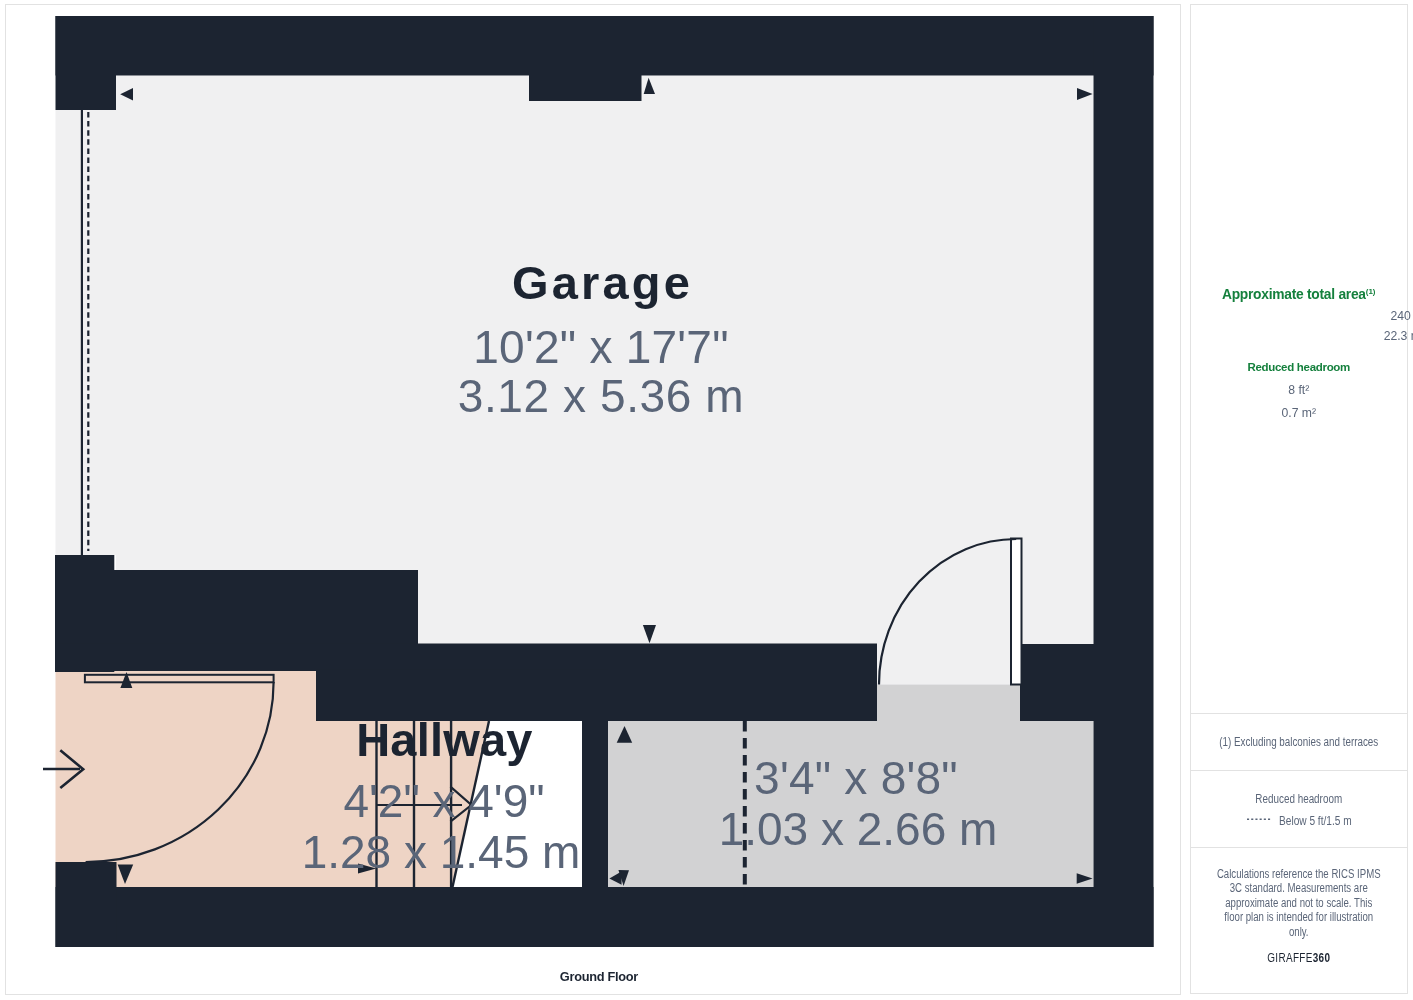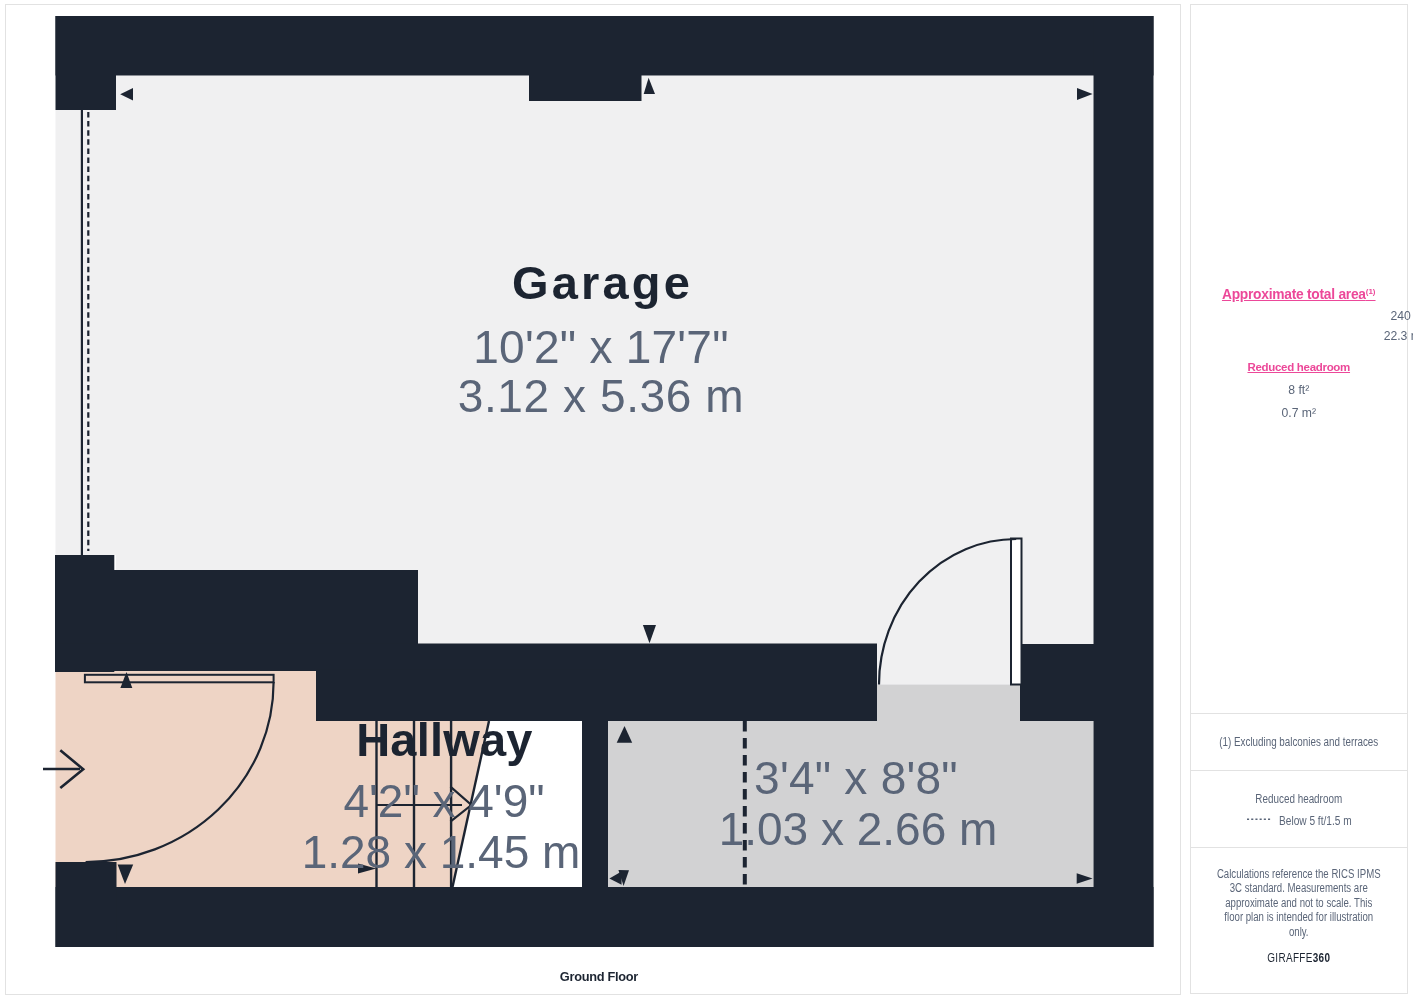--- a/index.html
+++ b/index.html
@@ -1,21 +1,21 @@
 <!DOCTYPE html>
 <html><head>
 <meta charset="utf-8">
 <style>
   html,body{margin:0;padding:0;background:#ffffff;width:1413px;height:1000px;overflow:hidden;}
   *{box-sizing:border-box;}
   body{font-family:"Liberation Sans", sans-serif;}
   .abs{position:absolute;}
   .card{position:absolute;background:#fff;border:1px solid #e2e2e2;}
   .sbtxt{color:#5a6578;font-size:14px;text-align:center;}
-  .navy{color:#ec4899;text-decoration:underline;}
+  .navy{color:#15803d;}
 </style>
 </head>
 <body>
 
 <div class="card" style="left:5px;top:4px;width:1176px;height:991px;"></div>
 
 <svg class="abs" style="left:0;top:0;" width="1413" height="1000" viewBox="0 0 1413 1000">
   <g fill="none" stroke="none">
 
   <rect x="116" y="75.5" width="977.5" height="568.5" fill="#f0f0f1"></rect>

